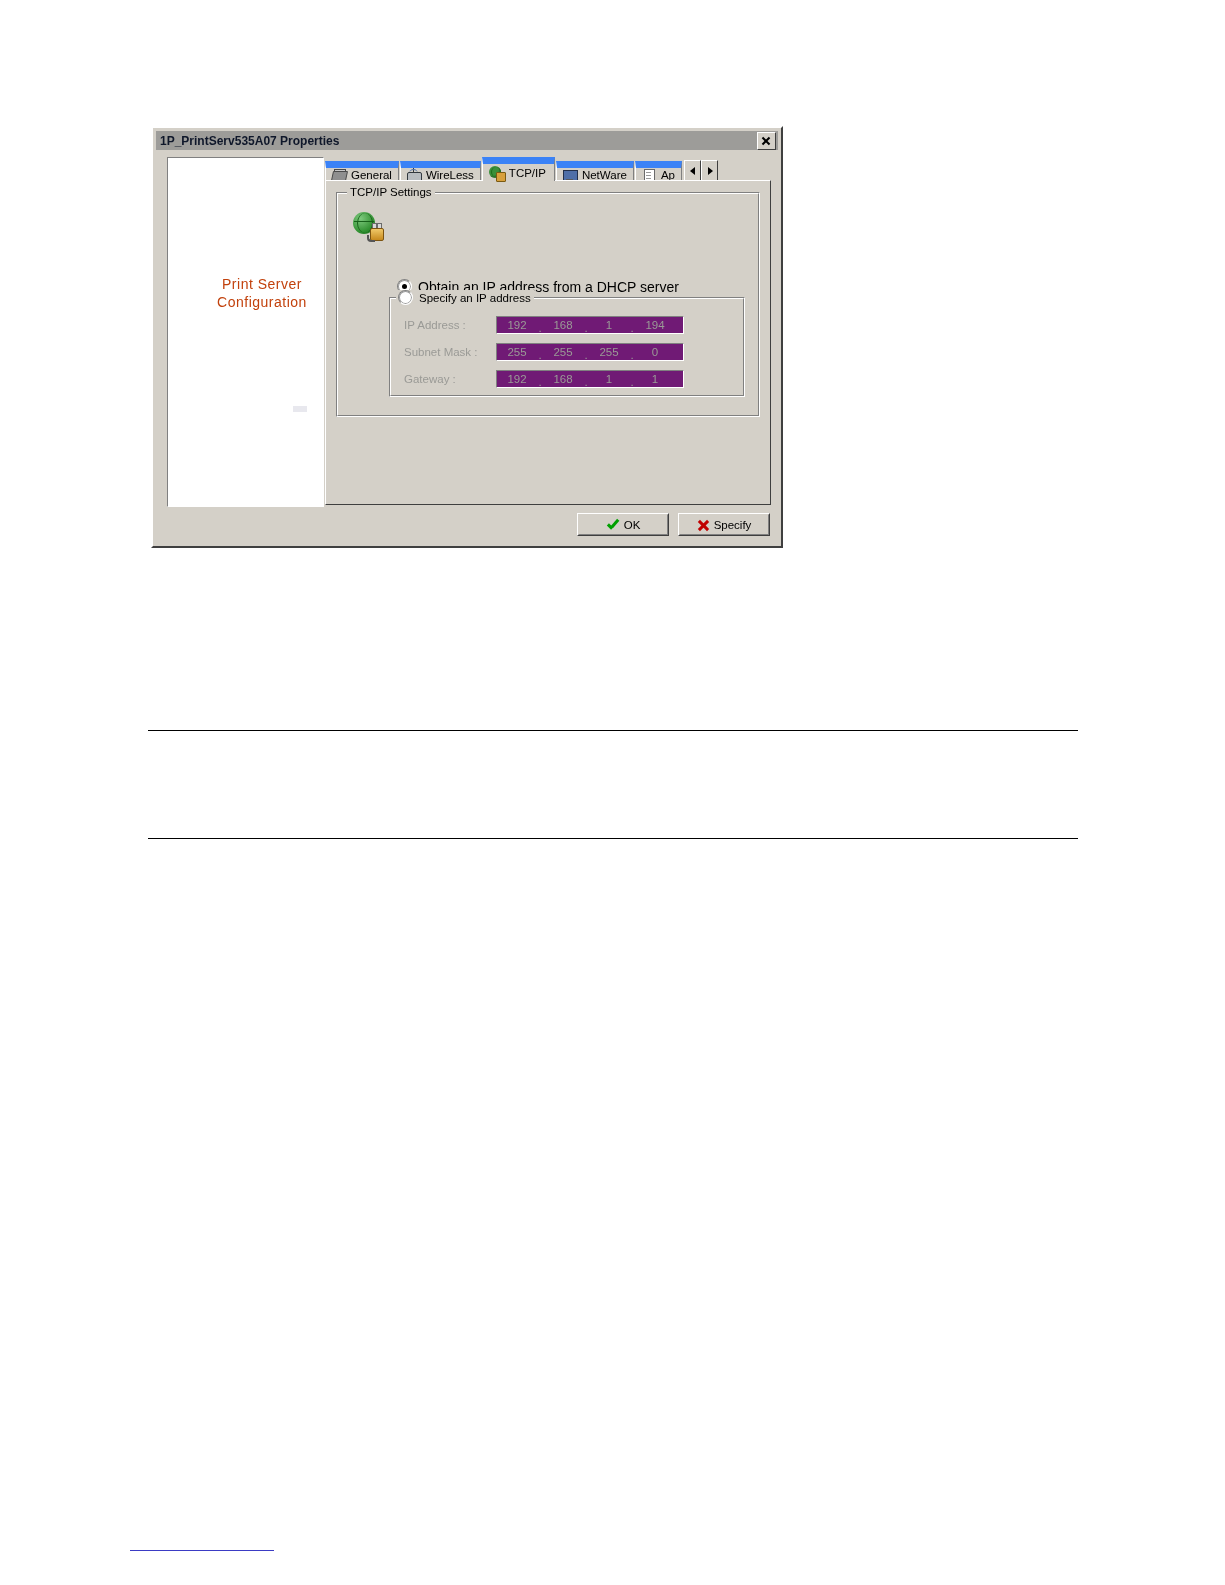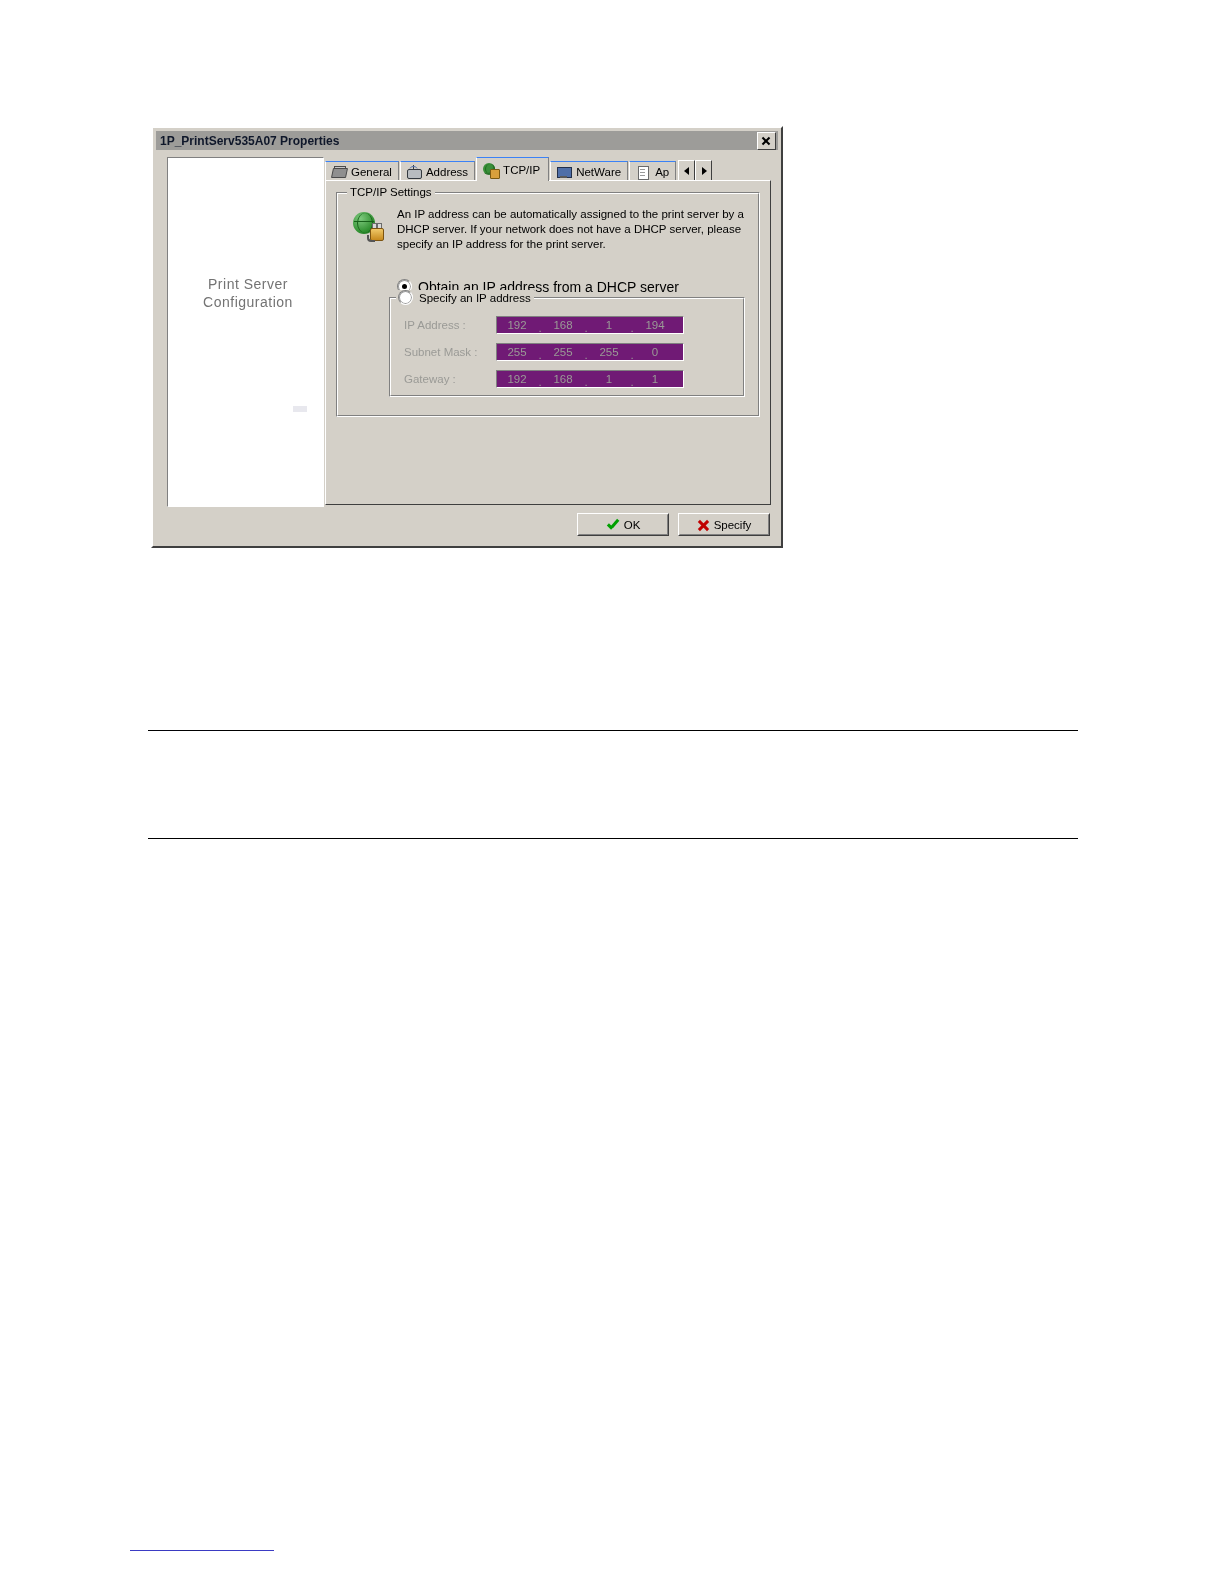--- a/index.html
+++ b/index.html
@@ -79,26 +79,26 @@
     width: 155px;
     height: 348px;
     background: #ffffff;
     border-top: 1px solid #808080;
     border-left: 1px solid #808080;
     border-right: 1px solid #ffffff;
     border-bottom: 1px solid #ffffff;
   }
   .brand-text {
     position: absolute;
-    left: 22px;
+    left: 36px;
     top: 117px;
     width: 116px;
     text-align: center;
     font-size: 14px;
-    color: #737373;
+    color: #c2410c;
     line-height: 18px;
     letter-spacing: 0.5px;
   }
   .brand-text .l2 { display: block; }
   .faint-mark {
     position: absolute;
     left: 125px;
     top: 248px;
     width: 14px;
     height: 6px;
@@ -118,21 +118,21 @@
     left: 0;
     top: 0;
     height: 24px;
     display: flex;
     align-items: flex-end;
     width: 446px;
   }
   .tab {
     height: 21px;
     background: #d4d0c8;
-    border-top: 1px solid #3b82f6;
+    border-top: 7px solid #3b82f6;
     border-left: 1px solid #ffffff;
     border-right: 1px solid #808080;
     display: flex;
     align-items: center;
     padding: 0 6px 0 5px;
     margin-right: 1px;
     font-size: 11.5px;
     color: #000000;
     box-sizing: border-box;
     white-space: nowrap;
@@ -504,21 +504,21 @@
         </span>
         <span class="tab-label">General</span>
       </div>
 
       <div class="tab">
         <span class="tab-icon ic-wireless">
           <span class="ant"></span>
             <span class="wv"></span>
             <span class="box"></span>
         </span>
-        <span class="tab-label">Address</span>
+        <span class="tab-label">WireLess</span>
       </div>
 
       <div class="tab active">
         <span class="tab-icon ic-tcpip">
           <span class="globe"></span>
             <span class="plug"></span>
         </span>
         <span class="tab-label">TCP/IP</span>
       </div>
 
@@ -559,21 +559,20 @@
         <span class="info-icon">
           <span class="g"></span>
           <span class="plug">
             <span class="p1"></span>
               <span class="p2"></span>
             <span class="body"></span>
               <span class="cord"></span>
           </span>
         </span>
 
-        <div class="desc">An IP address can be automatically assigned to the print server by a DHCP server. If your network does not have a DHCP server, please specify an IP address for the print server.</div>
 
         <div class="radio-row" id="radio-dhcp">
           <span class="radio">
             <span class="dot"></span>
           </span>
           <span>Obtain an IP address from a DHCP server</span>
         </div>
 
         <div class="subgroup">
           <span class="group-inner"></span>

